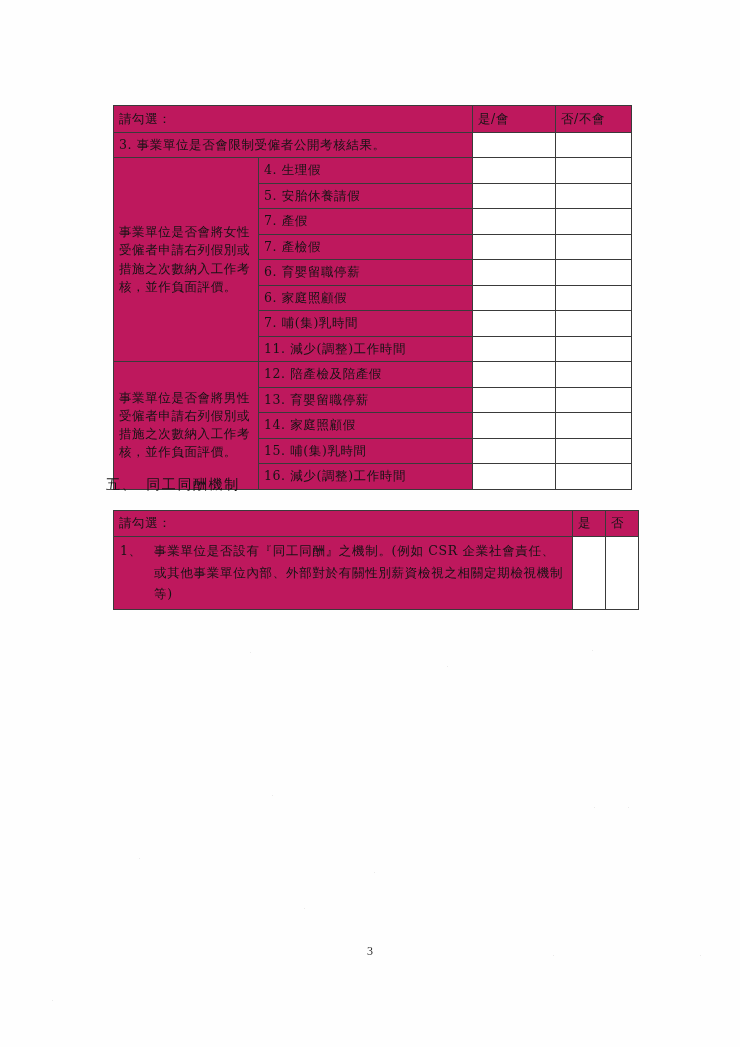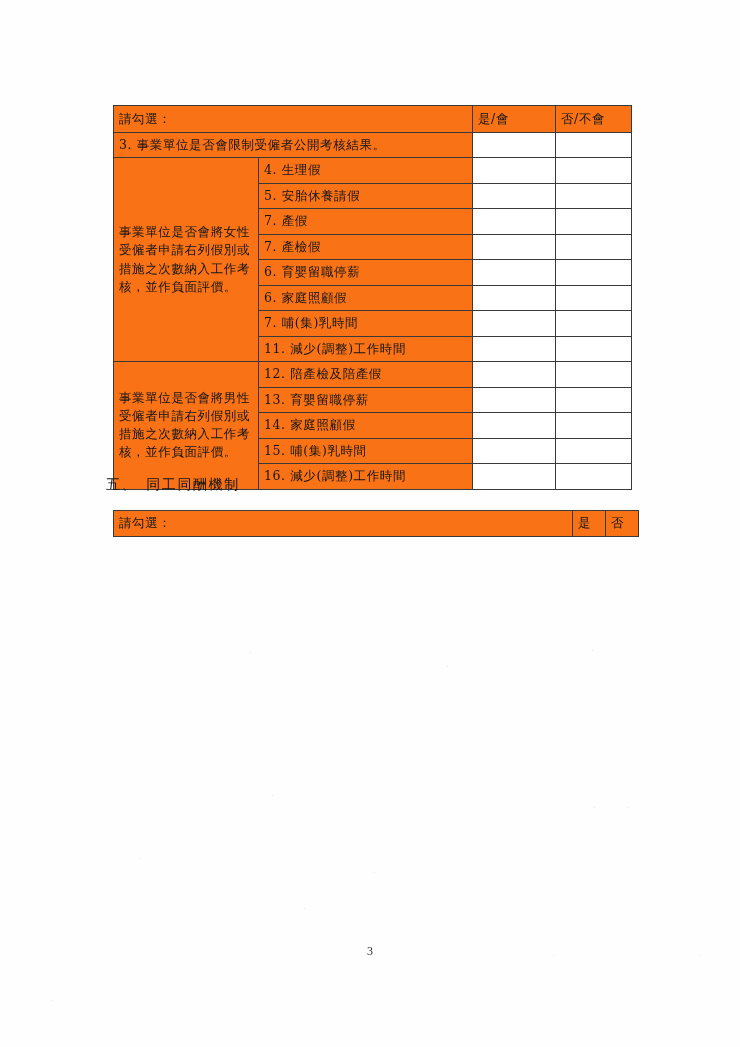--- a/index.html
+++ b/index.html
@@ -24,21 +24,21 @@
     width: 740px;
     height: 1047px;
     background: #fefefe;
   }
 
   
   .doc-table {
     position: absolute;
     border-collapse: collapse;
     table-layout: fixed;
-    background: #f97316;
+    background: #be185d;
   }
   .doc-table td,
   .doc-table th {
     border: 1px solid #3a3a3a;
     padding: 2px 5px;
     vertical-align: middle;
     font-weight: normal;
     text-align: left;
     font-size: 12.5px;
     line-height: 1.45;
@@ -240,20 +240,27 @@
       <col class="c2-text">
         <col class="c2-yes">
         <col class="c2-no">
     </colgroup>
     <tbody>
       <tr class="hdr-row">
         <td>請勾選：</td>
         <td class="col-head">是</td>
         <td class="col-head">否</td>
       </tr>
+      <tr>
+        <td class="q-text">
+          <span class="q-indent"><span class="q-num">1、</span><span>事業單位是否設有『同工同酬』之機制。(例如 CSR 企業社會責任、或其他事業單位內部、外部對於有關性別薪資檢視之相關定期檢視機制等)</span></span>
+        </td>
+        <td class="answer-cell"></td>
+        <td class="answer-cell"></td>
+      </tr>
     </tbody>
   </table>
 
   <div id="page-number">3</div>
 
   <div class="speckle" style="left:250px;top:652px;"></div>
   <div class="speckle" style="left:447px;top:666px;"></div>
   <div class="speckle" style="left:592px;top:650px;"></div>
   <div class="speckle" style="left:272px;top:795px;"></div>
   <div class="speckle" style="left:374px;top:872px;"></div>

